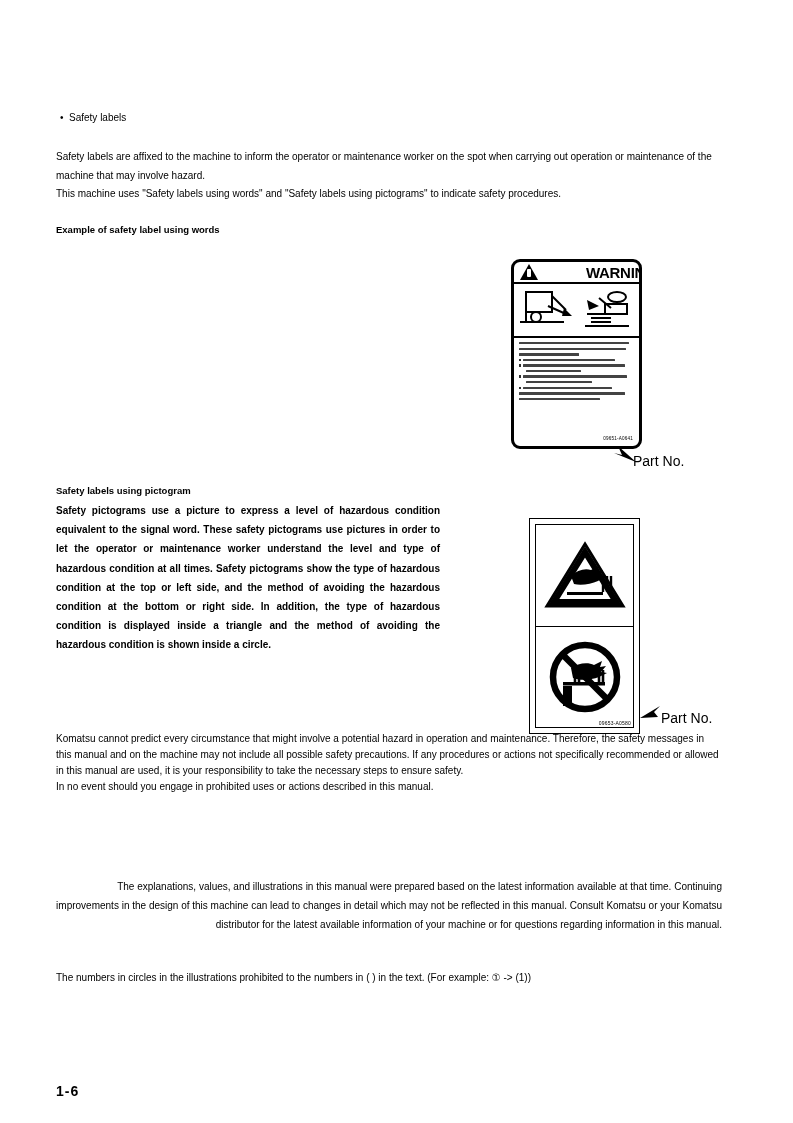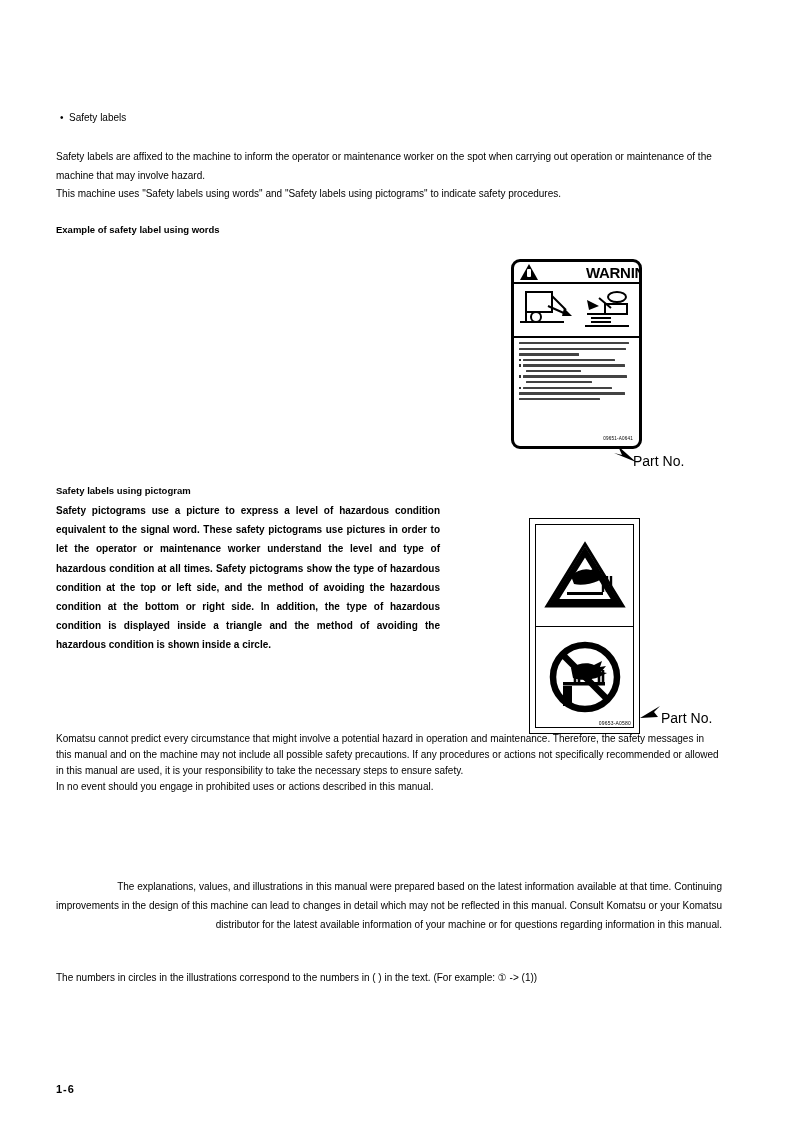--- a/index.html
+++ b/index.html
@@ -135,21 +135,21 @@
 
   .circled {
     font-family: "DejaVu Sans", sans-serif;
     font-size: 10px;
   }
 
   .page-num {
     position: absolute;
     left: 56px;
     top: 1083px;
-    font-size: 11px;
+    font-size: 14px;
     font-weight: bold;
     letter-spacing: 1px;
   }
 
   
   .warning-label {
     position: absolute;
     left: 511px;
     top: 259px;
     width: 131px;
@@ -404,17 +404,17 @@
   </div>
 
   <svg class="arrow-svg arrow-2" width="24" height="18" viewBox="0 0 24 18" xmlns="http://www.w3.org/2000/svg">
     <path d="M2 14 L22 2 L16 8 L20 13 Z" fill="#000"></path>
   </svg>
   <div class="partno partno-2">Part No.</div>
 
   <div class="para para-komatsu" style="white-space: pre-line;">Komatsu cannot predict every circumstance that might involve a potential hazard in operation and maintenance. Therefore, the safety messages in this manual and on the machine may not include all possible safety precautions. If any procedures or actions not specifically recommended or allowed in this manual are used, it is your responsibility to take the necessary steps to ensure safety.
 In no event should you engage in prohibited uses or actions described in this manual.</div>
   <div class="para para-explanations">The explanations, values, and illustrations in this manual were prepared based on the latest information available at that time.  Continuing  improvements  in the design of this machine can lead to changes in detail which may not be reflected in this manual.  Consult Komatsu or your Komatsu distributor for the latest available information of your machine or for  questions  regarding information in this manual.</div>
-  <div class="para para-numbers"><span>The numbers in circles in the illustrations correspond to the numbers in (  ) in the text.  (For example: </span><span class="circled">①</span><span> -&gt; (1))</span></div>
+  <div class="para para-numbers"><span>The numbers in circles in the illustrations prohibited to the numbers in (  ) in the text.  (For example: </span><span class="circled">①</span><span> -&gt; (1))</span></div>
 
   <div class="page-num">1-6</div>
 
 </div>
 
 </body></html>

